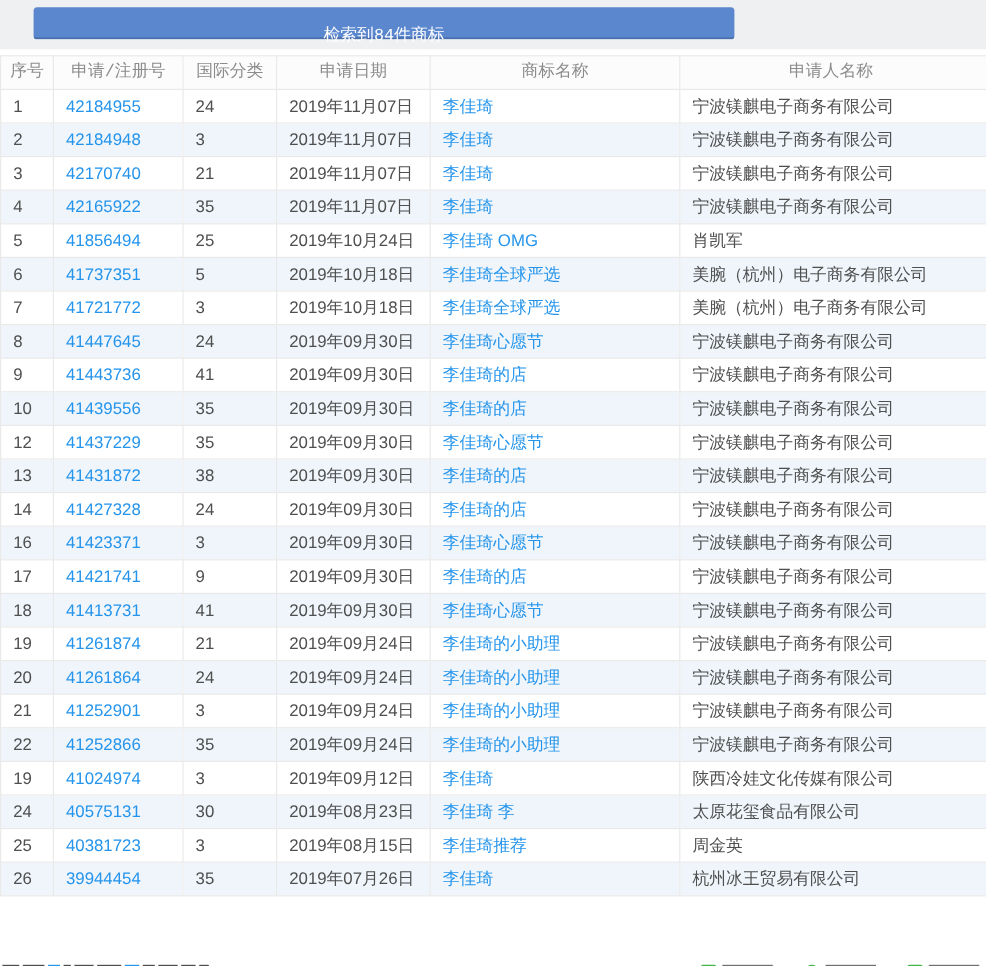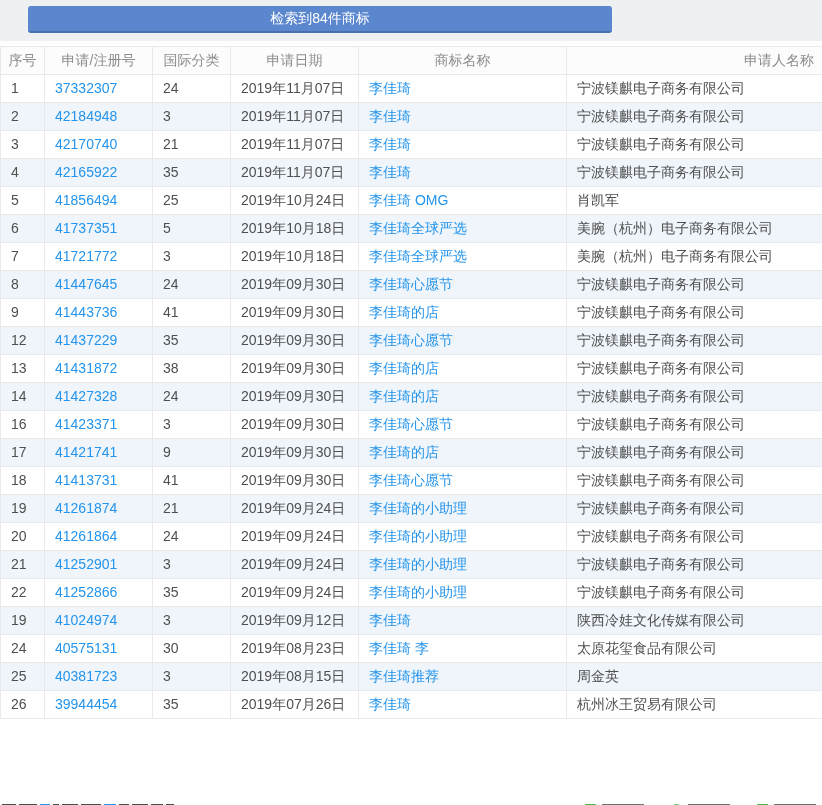--- a/index.html
+++ b/index.html
@@ -10,38 +10,38 @@
     font-size: 14px;
   }
   .topbar {
     background: #eef0f1; height: 41px; width: 822px;
   }
   .search-btn {
     display: block; position: relative; top: 6px; margin-left: 28px;
     width: 584px; height: 27px;
     background: #5b87ce; color: #ffffff;
     border: 0; border-bottom: 2px solid #4a6fae; border-radius: 3px;
-    font-size: 14px; font-family: Liberation Sans, sans-serif; cursor: pointer;
-    text-align: center; line-height: 25px; padding: 0;
+    font-size: 14px; font-family: Liberation Mono, monospace; cursor: pointer;
+    text-align: center; line-height: 25px; padding: 12px;
   }
   table.results {
     border-collapse: collapse; table-layout: fixed;
     width: 822px; margin-top: 5px; font-size: 14px;
   }
   .results th, .results td {
     border: 1px solid #e9e9e9; height: 27px;
     padding: 0 4px 0 10px; text-align: left;
     white-space: nowrap; overflow: hidden;
     line-height: 27px;
   }
   .results th {
     color: #8c8c8c; font-weight: normal; text-align: center;
-    background: #fcfcfc; padding: 0 4px;
-  }
-  .results th.col-applicant { text-align: right; padding-right: 8px; margin-left: 20px; }
+    background: #fcfcfc; padding: 0 4px; font-family: Liberation Mono, monospace;
+  }
+  .results th.col-applicant { text-align: center; padding-right: 8px; margin-left: 20px; }
   .results td { color: #4f4f4f; }
   .results tbody tr:nth-child(even) { background: #eff5fa; }
   .results a { color: #2494ec; text-decoration: none; cursor: pointer; }
   
   .footer {
     position: absolute; left: 0; top: 802px; width: 822px; height: 18px;
     background: #ffffff;
   }
   .fake-text { position: absolute; left: 2px; top: 2px; }
   .bar {
@@ -83,21 +83,21 @@
       <th>申请/注册号</th>
       <th>国际分类</th>
       <th>申请日期</th>
       <th>商标名称</th>
       <th class="col-applicant">申请人名称</th>
     </tr>
   </thead>
   <tbody id="results-body">
   <tr>
     <td>1</td>
-    <td><a>37332307</a></td>
+    <td><a>42184955</a></td>
     <td>24</td>
     <td>2019年11月07日</td>
     <td><a>李佳琦</a></td>
     <td>宁波镁麒电子商务有限公司</td>
   </tr>
 
   <tr>
     <td>2</td>
     <td><a>42184948</a></td>
     <td>3</td>
@@ -162,20 +162,28 @@
 
   <tr>
     <td>9</td>
     <td><a>41443736</a></td>
     <td>41</td>
     <td>2019年09月30日</td>
     <td><a>李佳琦的店</a></td>
     <td>宁波镁麒电子商务有限公司</td>
   </tr>
 
+  <tr>
+    <td>10</td>
+    <td><a>41439556</a></td>
+    <td>35</td>
+    <td>2019年09月30日</td>
+    <td><a>李佳琦的店</a></td>
+    <td>宁波镁麒电子商务有限公司</td>
+  </tr>
 
 
   <tr>
     <td>12</td>
     <td><a>41437229</a></td>
     <td>35</td>
     <td>2019年09月30日</td>
     <td><a>李佳琦心愿节</a></td>
     <td>宁波镁麒电子商务有限公司</td>
   </tr>

